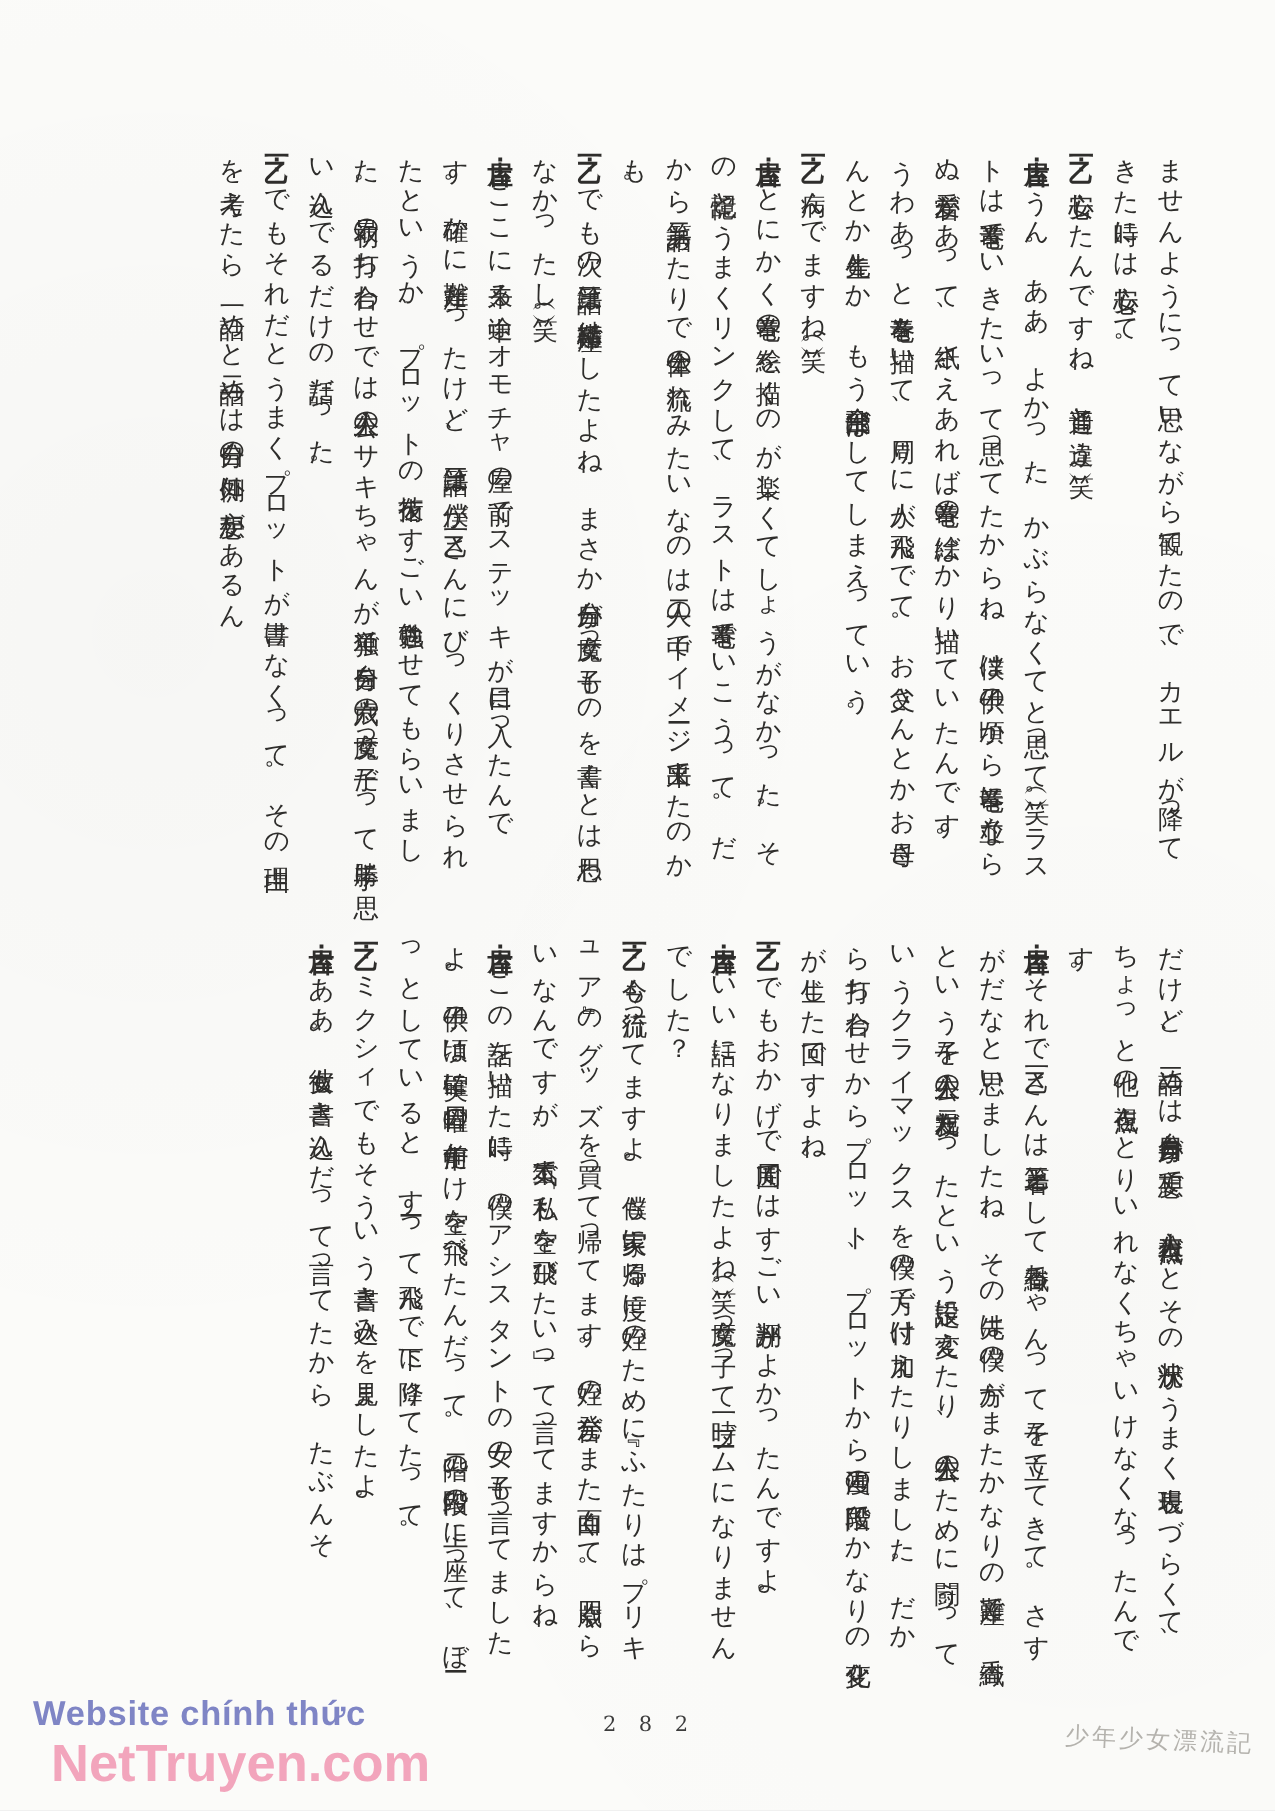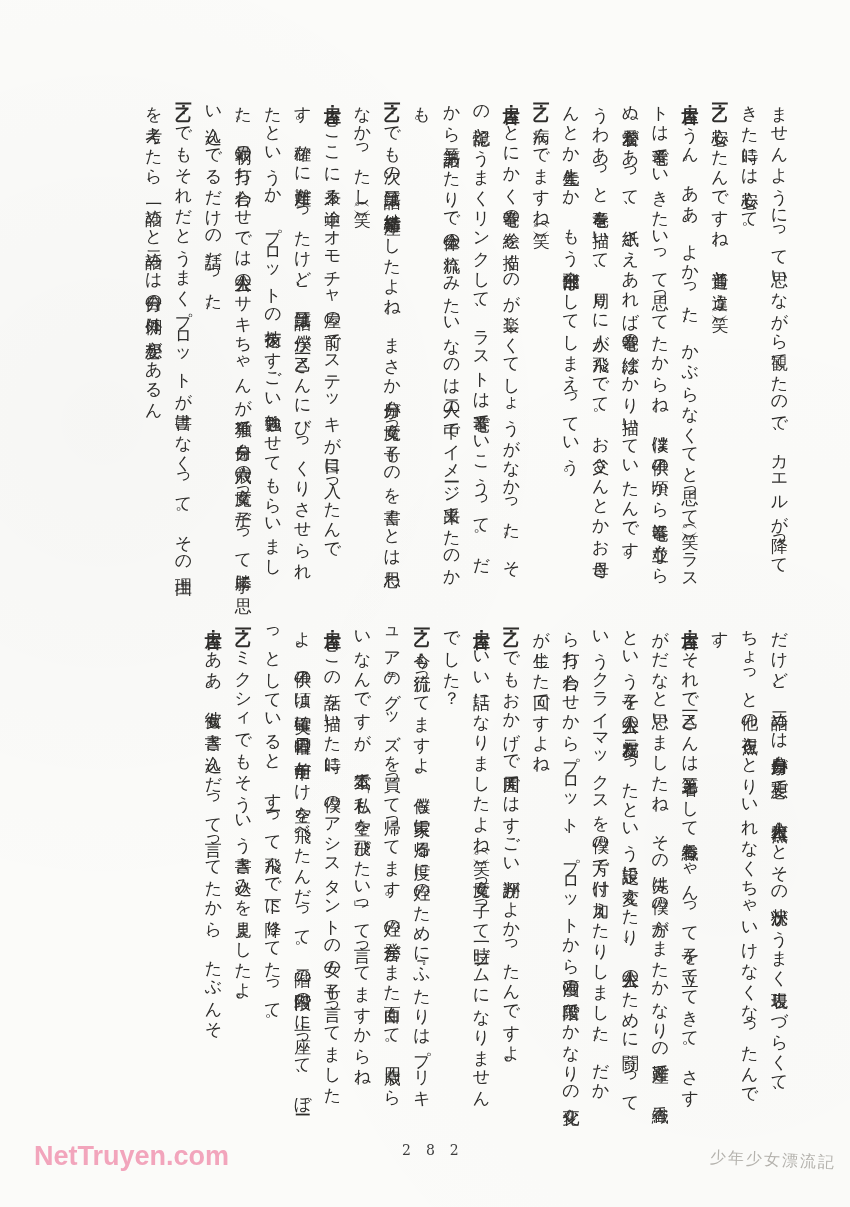--- a/index.html
+++ b/index.html
@@ -19,21 +19,21 @@
   }
   .vtext p { margin:0; padding:0; }
   .vtext .spk { font-weight:bold; }
   .vtext.top    { top:94px;  height:492px; }
   .vtext.bottom { top:619px; height:492px; }
   .watermark {
     position:absolute; left:22px; top:1130px;
     font-family:"Liberation Sans", sans-serif; font-weight:bold; line-height:1.1;
   }
   .wm1 { color:var(--wm_blue, #7f85c5); font-size:23px; letter-spacing:0.5px; }
-  .wm2 { color:var(--wm_pink, #f2a5bc); font-size:27px; padding-left:12px; margin-top:12px; }
+  .wm2 { color:var(--wm_pink, #f2a5bc); font-size:35px; padding-left:12px; margin-top:2px; }
   .pagenum {
     position:absolute; top:1142px; left:402px;
     font-size:14px; letter-spacing:15px; color:var(--pagenum, #3c3c3c);
   }
   .booktitle {
     position:absolute; top:1150px; right:14px;
     font-size:16px; letter-spacing:2px; color:var(--title_gray, #b4b2ad);
     transform:rotate(2.5deg);
   }
 </style>
@@ -58,20 +58,21 @@
     <p><b class="spk">古屋：</b><span>それで乙一さんは第三者として香織ちゃんって子を立ててきて。さすがだなと思いましたね。その先は僕の方がまたかなりの難産で。香織という子を主人公の元親友だったという設定に変えたり、主人公のために闘うっていうクライマックスを僕の方で付け加えたりしました。だから打ち合わせからプロット、プロットから漫画の段階でかなりの変化が生じた回ですよね。</span></p>
     <p><b class="spk">乙一：</b><span>でもおかげで周囲ではすごい評判がよかったんですよ。</span></p>
     <p><b class="spk">古屋：</b><span>いい話になりましたよね（笑）。魔女っ子って一時ブームになりませんでした？</span></p>
     <p><b class="spk">乙一：</b><span>今も流行ってますよ。僕も実家に帰る度に姪のために『ふたりはプリキュア』のグッズを買って帰ってます。姪の発言がまた面白くて。四歳くらいなんですが、本気で「私も空を飛びたい」って言ってますからね。</span></p>
     <p><b class="spk">古屋：</b><span>この話を描いた時に、僕のアシスタントの女の子も言ってましたよ。子供の頃は確実に日曜日の午前中だけ空を飛べたんだって。二階の階段の上に座って、ぼーっとしていると、すーって飛んで下に降りてたって。</span></p>
     <p><b class="spk">乙一：</b><span>ミクシィでもそういう書き込みを見ましたよ。</span></p>
     <p><b class="spk">古屋：</b><span>ああ。彼女も書き込んだって言ってたから、たぶんそ</span></p>
   </div>
 
   <div class="watermark">
+    <div class="wm1">Website chính thức</div>
     <div class="wm2">NetTruyen.com</div>
   </div>
 
   <div class="pagenum">282</div>
 
   <div class="booktitle">少年少女漂流記</div>
 
 </div>
 
 </body></html>

